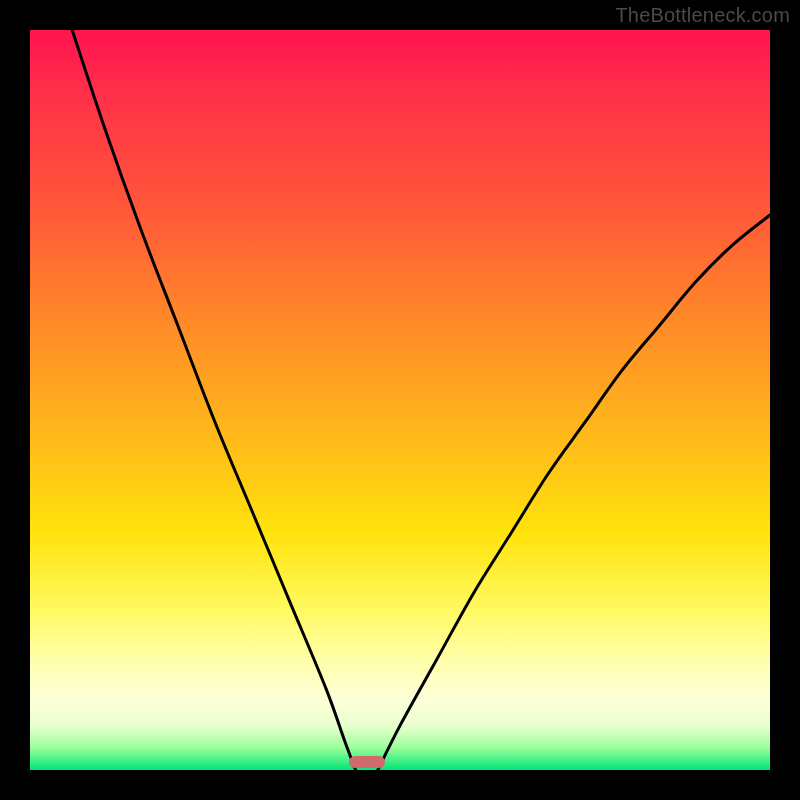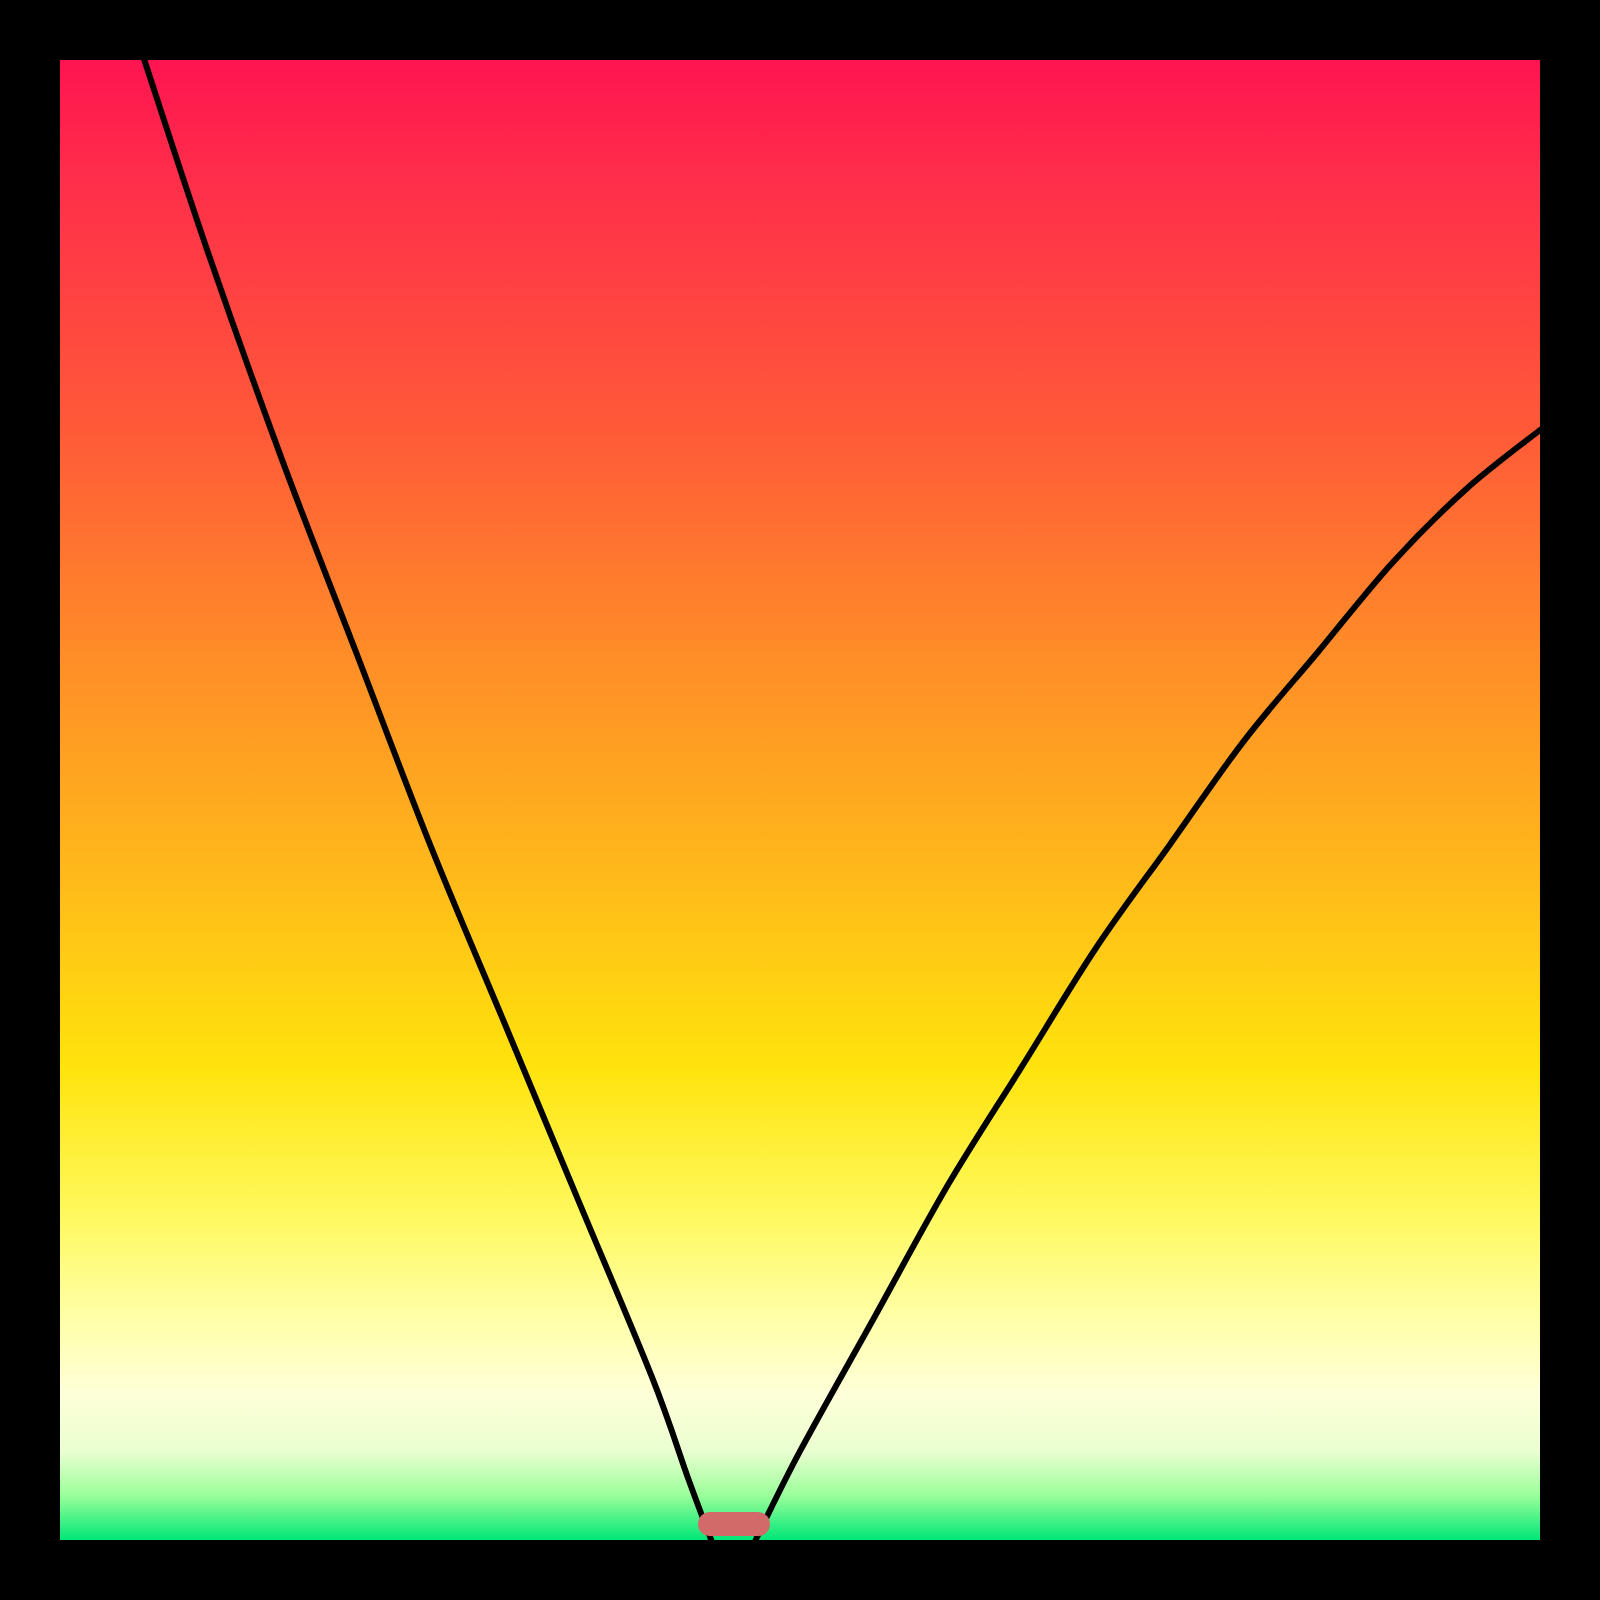--- a/index.html
+++ b/index.html
@@ -63,20 +63,21 @@
     color: #4a4a4a;
     font-size: 20px;
     letter-spacing: 0.2px;
     font-weight: 500;
   }
 </style>
 </head>
 <body>
 
 <div class="frame">
+  <div class="watermark">TheBottleneck.com</div>
   <div class="plot">
     <svg class="curve" viewBox="0 0 740 740" preserveAspectRatio="none">
       <path id="left-path" d="M 42.18 0.00 C 47.48 16.03, 62.53 62.90, 74.00 96.20 C 85.47 129.50, 98.67 166.50, 111.00 199.80 C 123.33 233.10, 135.67 263.93, 148.00 296.00 C 160.33 328.07, 172.67 361.37, 185.00 392.20 C 197.33 423.03, 209.67 451.40, 222.00 481.00 C 234.33 510.60, 246.67 540.20, 259.00 569.80 C 271.33 599.40, 286.75 635.17, 296.00 658.60 C 305.25 682.03, 309.57 696.83, 314.50 710.40 C 319.43 723.97, 323.75 735.07, 325.60 740.00" fill="none" stroke="#000" stroke-width="3" stroke-linecap="round"></path>
       <path id="right-path" d="M 347.80 740.00 C 351.50 732.60, 360.13 714.10, 370.00 695.60 C 379.87 677.10, 394.67 651.20, 407.00 629.00 C 419.33 606.80, 431.67 583.37, 444.00 562.40 C 456.33 541.43, 468.67 522.93, 481.00 503.20 C 493.33 483.47, 505.67 462.50, 518.00 444.00 C 530.33 425.50, 542.67 409.47, 555.00 392.20 C 567.33 374.93, 579.67 356.43, 592.00 340.40 C 604.33 324.37, 616.67 310.80, 629.00 296.00 C 641.33 281.20, 653.67 265.17, 666.00 251.60 C 678.33 238.03, 690.67 225.70, 703.00 214.60 C 715.33 203.50, 733.83 189.93, 740.00 185.00" fill="none" stroke="#000" stroke-width="3" stroke-linecap="round"></path>
     </svg>
     <div class="marker" id="marker" style="left: 336.7px; background: rgb(211, 106, 106);"></div>
   </div>
 </div>
 
 </body></html>

